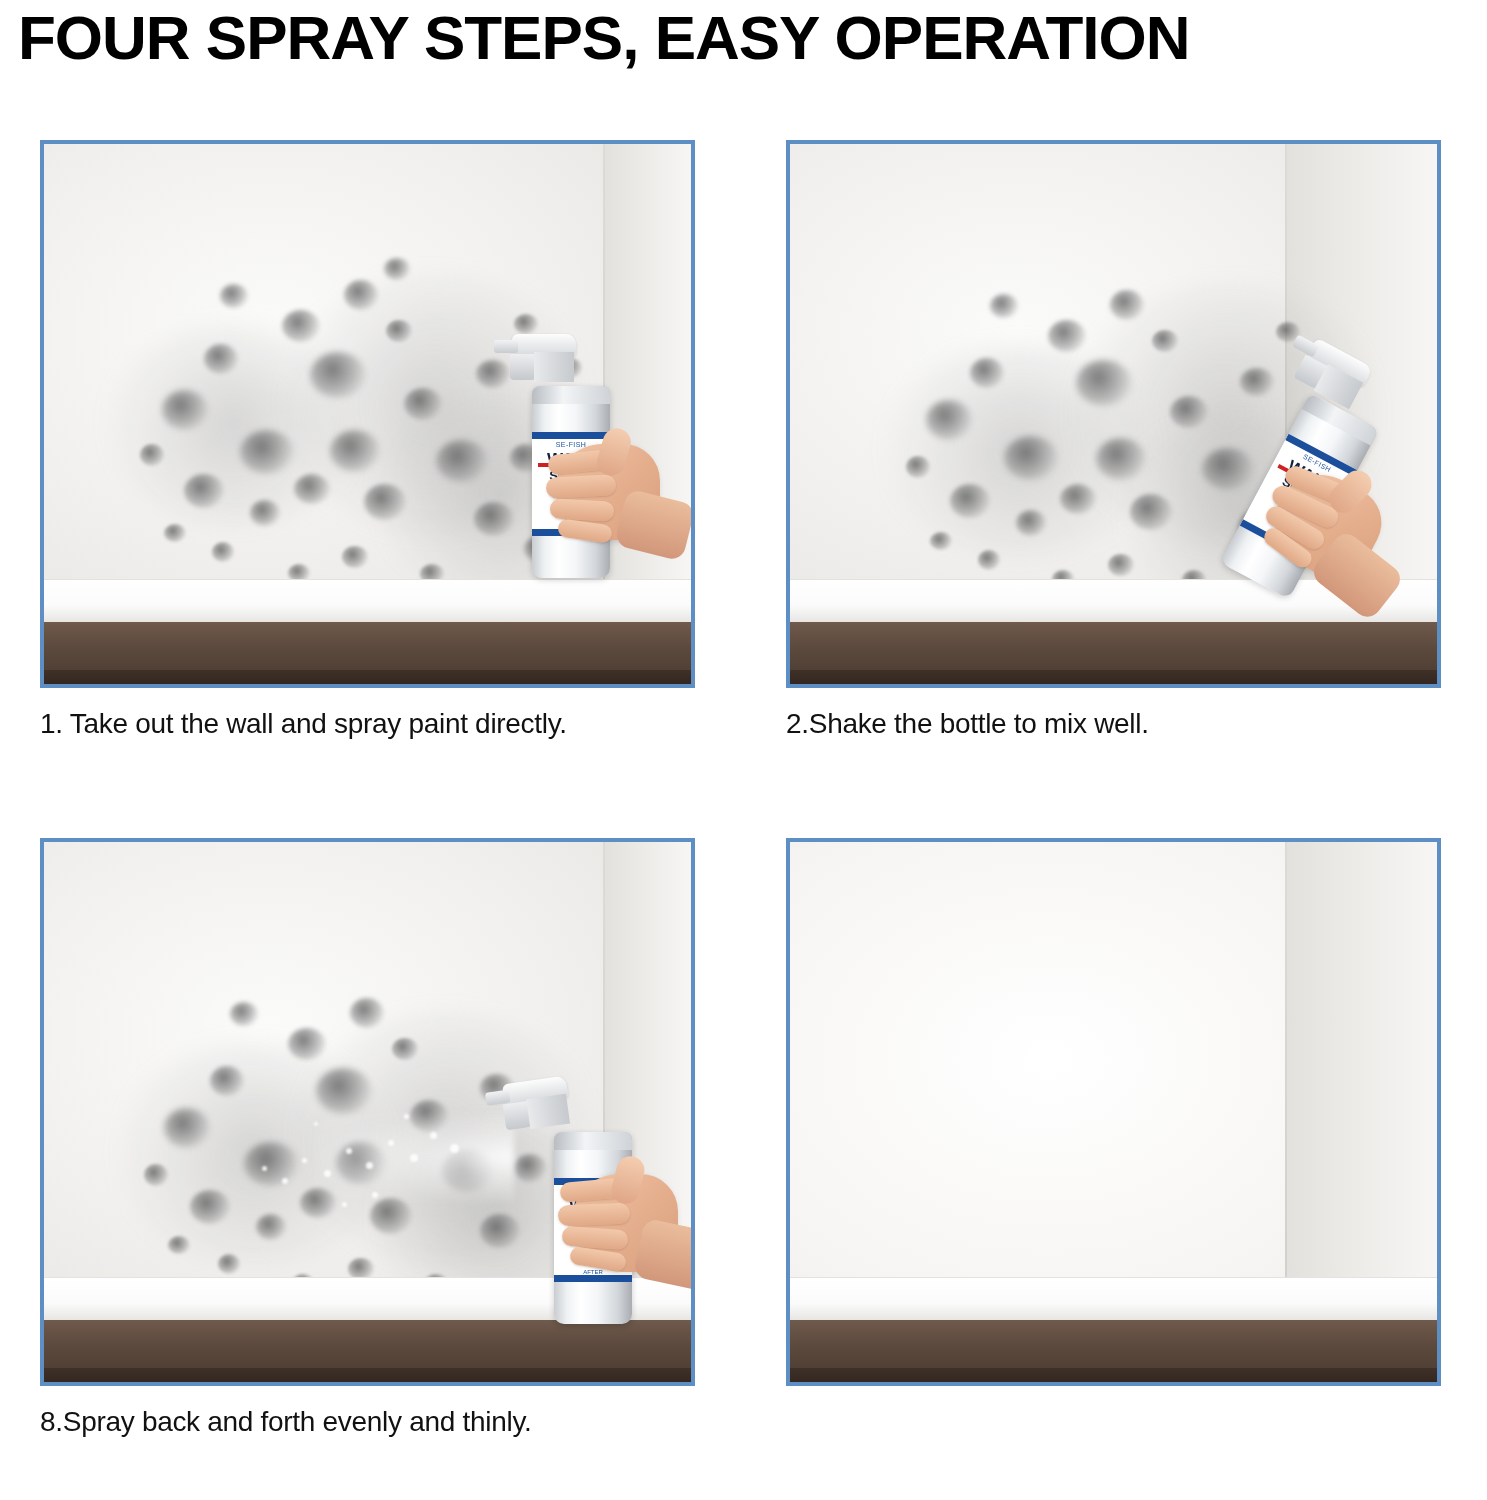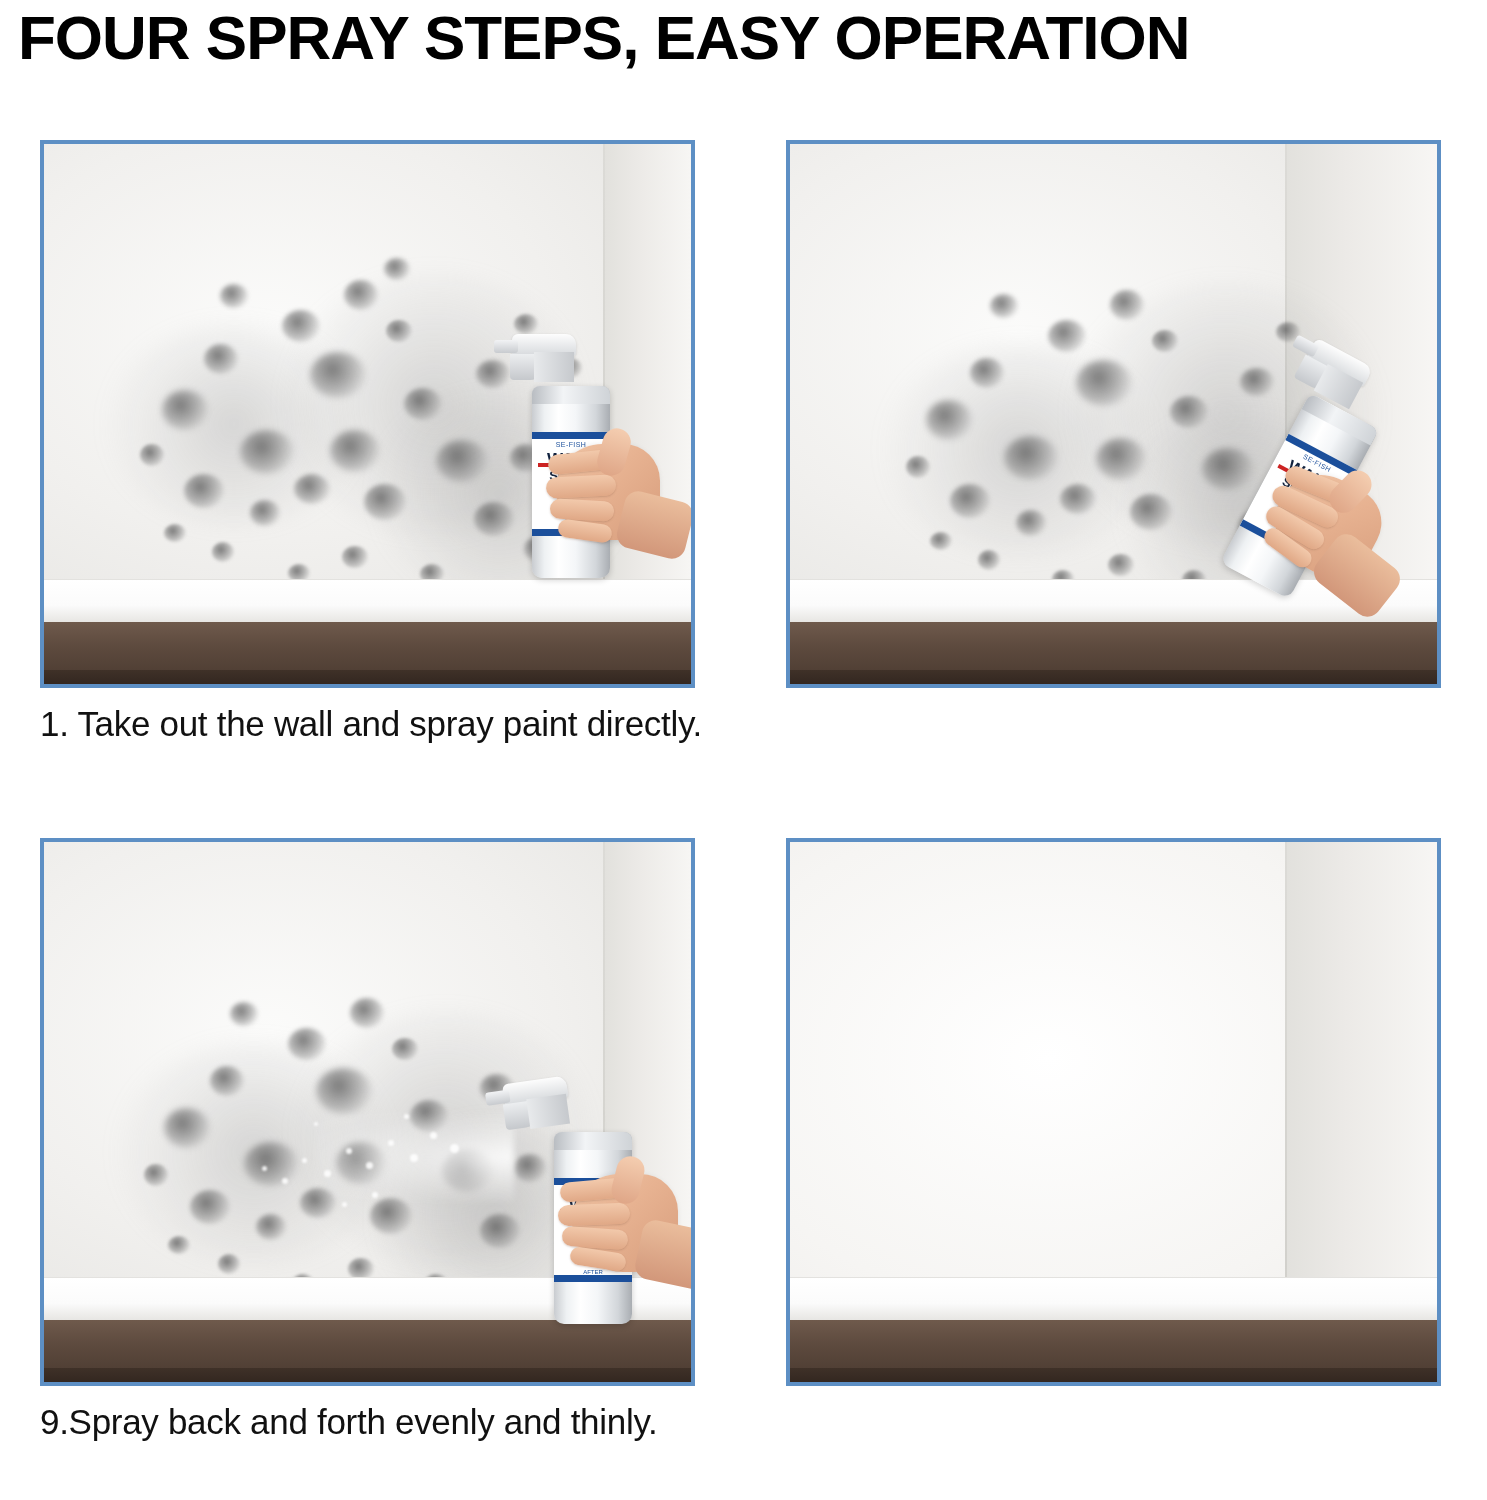--- a/index.html
+++ b/index.html
@@ -336,21 +336,21 @@
     width: 200px;
     height: 90px;
     background: radial-gradient(ellipse at 100% 50%, rgba(255,255,255,0.85) 0%, rgba(255,255,255,0.45) 35%, rgba(255,255,255,0.08) 70%, rgba(255,255,255,0) 100%);
     filter: blur(3px);
   }
 
   
   .caption {
     margin-top: 16px;
     width: 670px;
-    font-size: 35px;
+    font-size: 28px;
     line-height: 40px;
     color: #111111;
     font-family: "Liberation Sans", sans-serif;
     letter-spacing: -0.3px;
   }
   .cell-1 .caption, .cell-3 .caption { width: 680px; }
 </style>
 </head>
 <body>
 
@@ -506,20 +506,21 @@
               <div class="finger" style="left:22px; top:28px; width:66px; height:20px; transform:rotate(-6deg);"></div>
               <div class="finger" style="left:20px; top:52px; width:70px; height:21px; transform:rotate(-3deg);"></div>
               <div class="finger" style="left:24px; top:76px; width:64px; height:20px; transform:rotate(3deg);"></div>
               <div class="finger" style="left:32px; top:98px; width:54px; height:18px; transform:rotate(8deg);"></div>
               <div class="thumb" style="left:74px; top:4px; width:28px; height:48px; transform:rotate(16deg);"></div>
               <div class="wrist" style="left:94px; top:70px; width:78px; height:58px; transform:rotate(10deg);"></div>
             </div>
           </div>
         </div>
       </div>
+      <div class="caption">2.Shake the bottle to mix well.</div>
     </div>
 
     <div class="cell cell-2">
       <div class="photo-frame">
         <div class="scene">
           <div class="wall"></div>
           <div class="wall-right"></div>
           <div class="corner-line"></div>
 
           <div class="mold-layer">
@@ -599,21 +600,21 @@
               <div class="finger" style="left:18px; top:26px; width:68px; height:20px; transform:rotate(-5deg);"></div>
               <div class="finger" style="left:16px; top:50px; width:72px; height:21px; transform:rotate(-2deg);"></div>
               <div class="finger" style="left:20px; top:74px; width:66px; height:20px; transform:rotate(4deg);"></div>
               <div class="finger" style="left:28px; top:96px; width:56px; height:18px; transform:rotate(9deg);"></div>
               <div class="thumb" style="left:72px; top:2px; width:28px; height:48px; transform:rotate(14deg);"></div>
               <div class="wrist" style="left:96px; top:72px; width:86px; height:60px; transform:rotate(12deg);"></div>
             </div>
           </div>
         </div>
       </div>
-      <div class="caption">9.Spray back and forth evenly and thinly.</div>
+      <div class="caption">8.Spray back and forth evenly and thinly.</div>
     </div>
 
     <div class="cell cell-3">
       <div class="photo-frame perspective-right">
         <div class="scene">
           <div class="wall" style="background: radial-gradient(ellipse 90% 80% at 40% 40%, #ffffff 0%, #f6f5f3 58%, #eceae7 100%);"></div>
           <div class="wall-right"></div>
           <div class="corner-line"></div>
 
           <div class="baseboard-shadow"></div>

